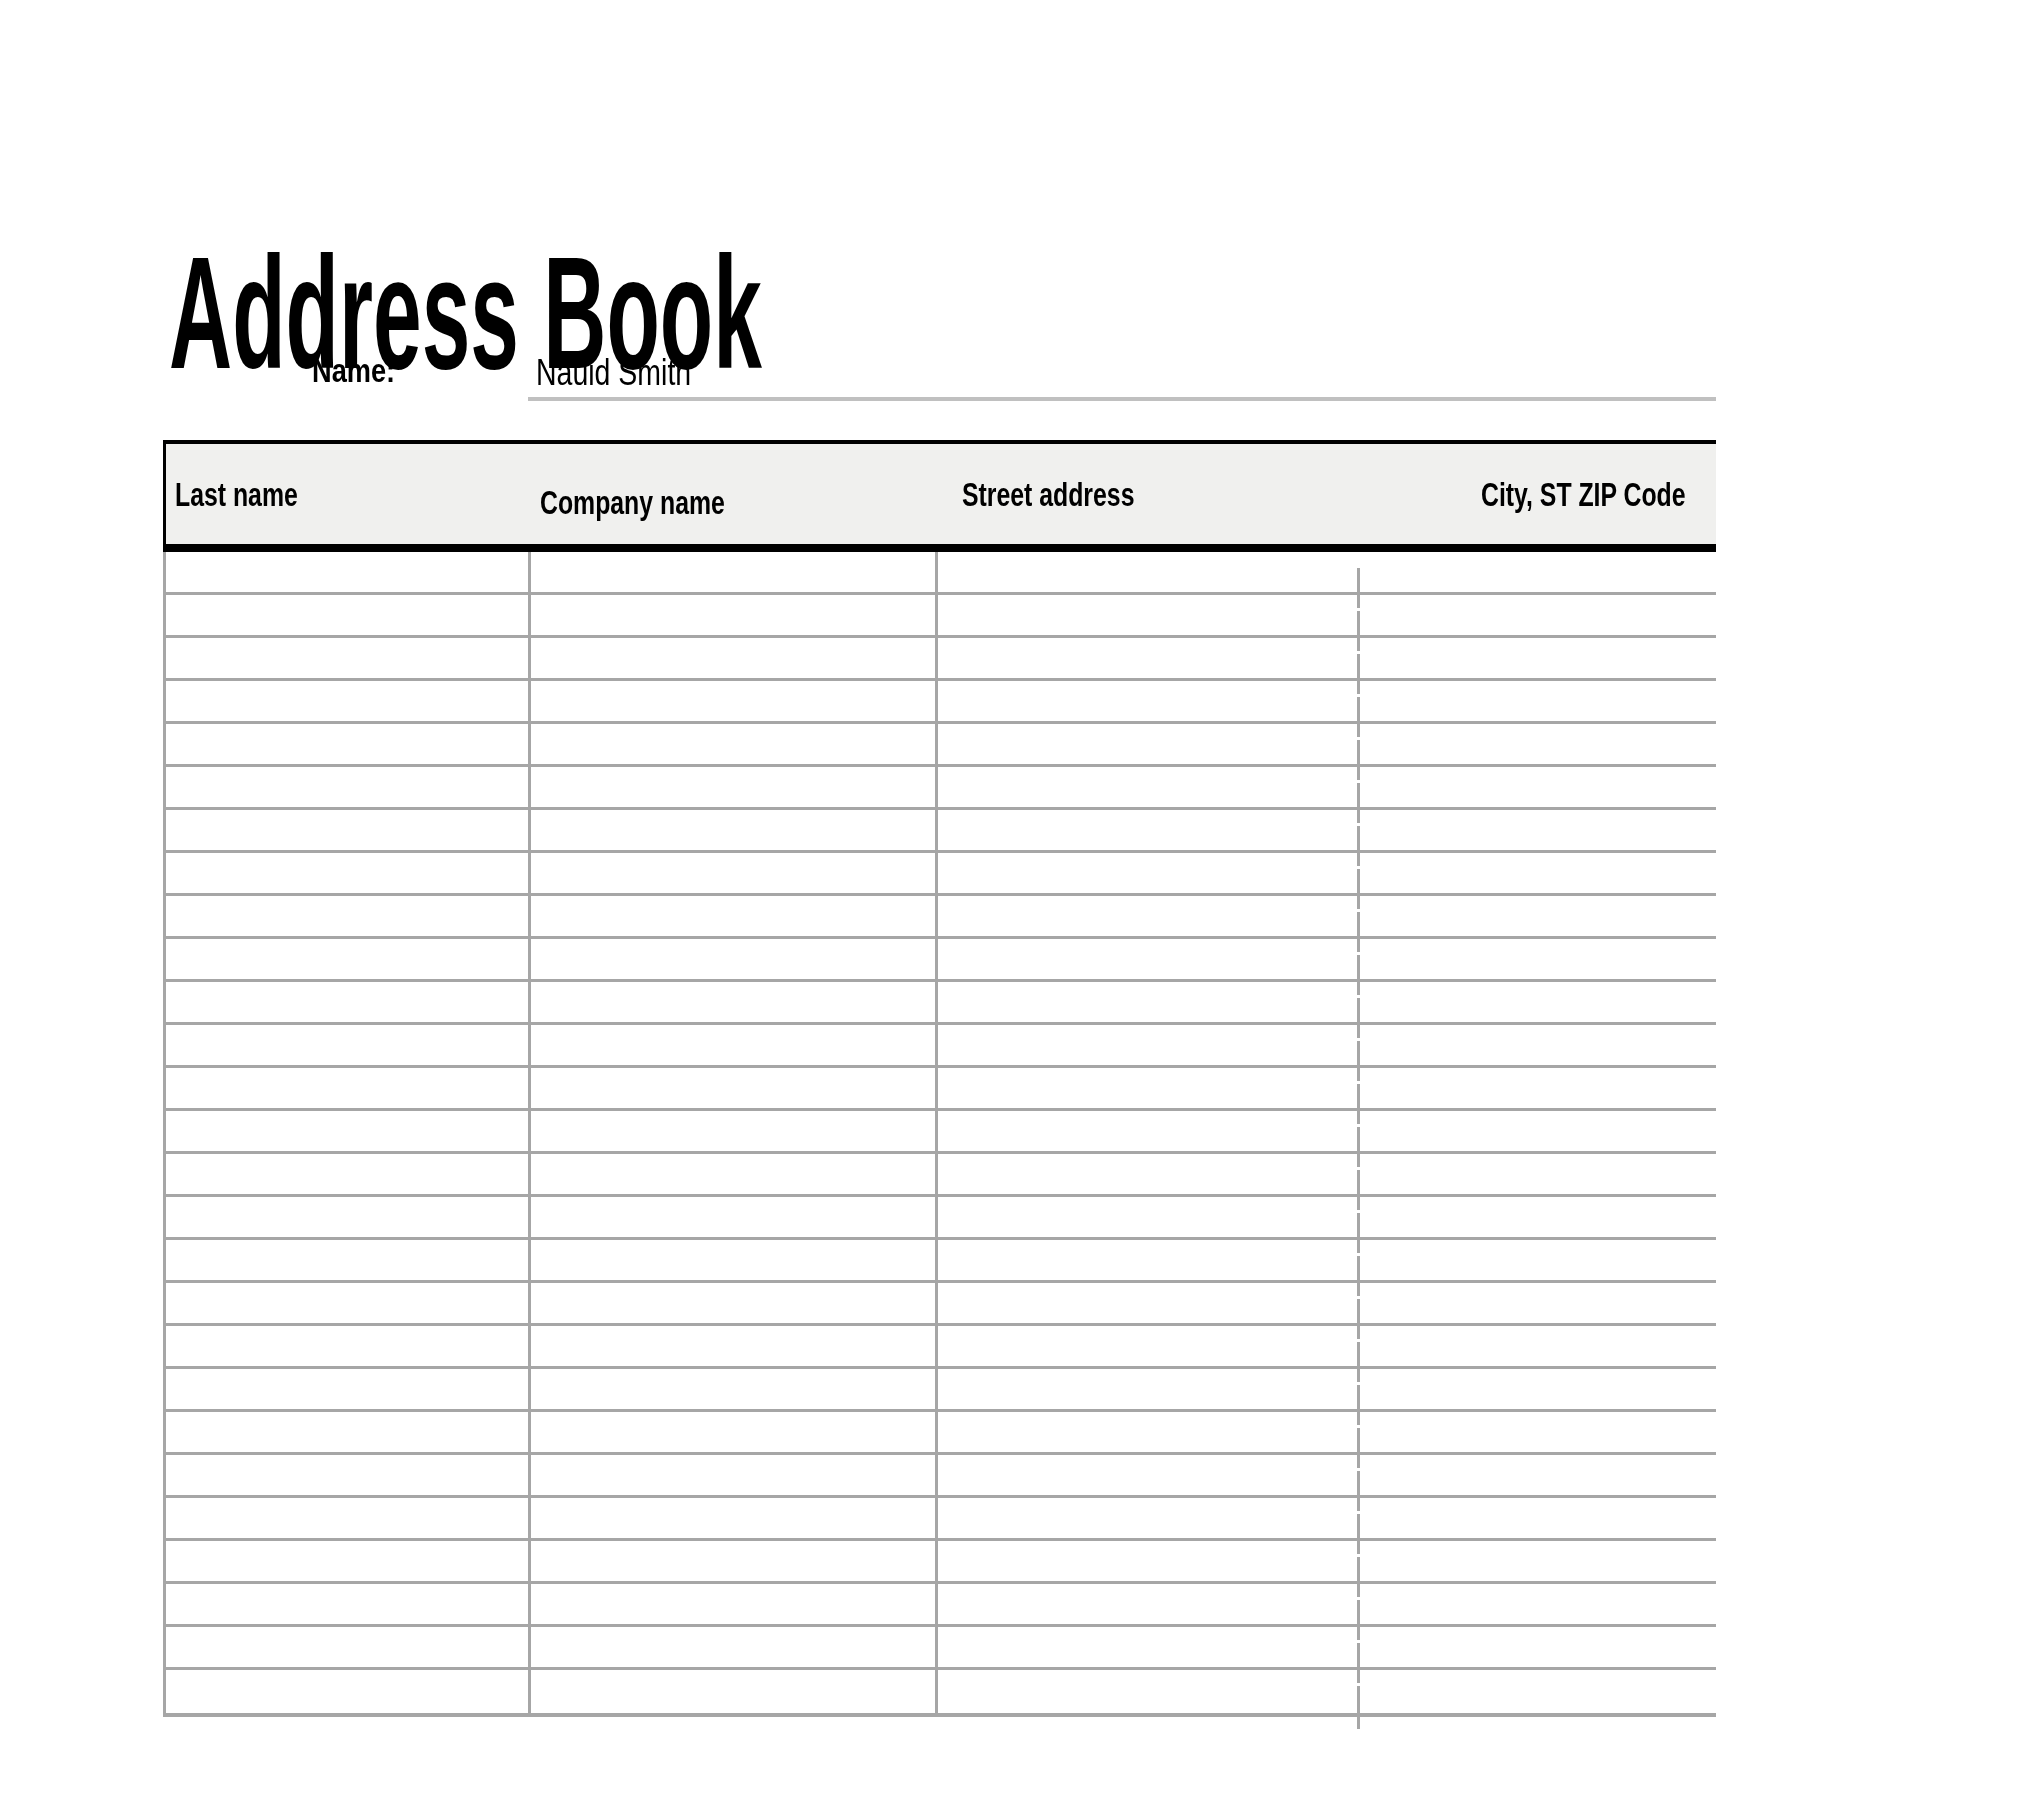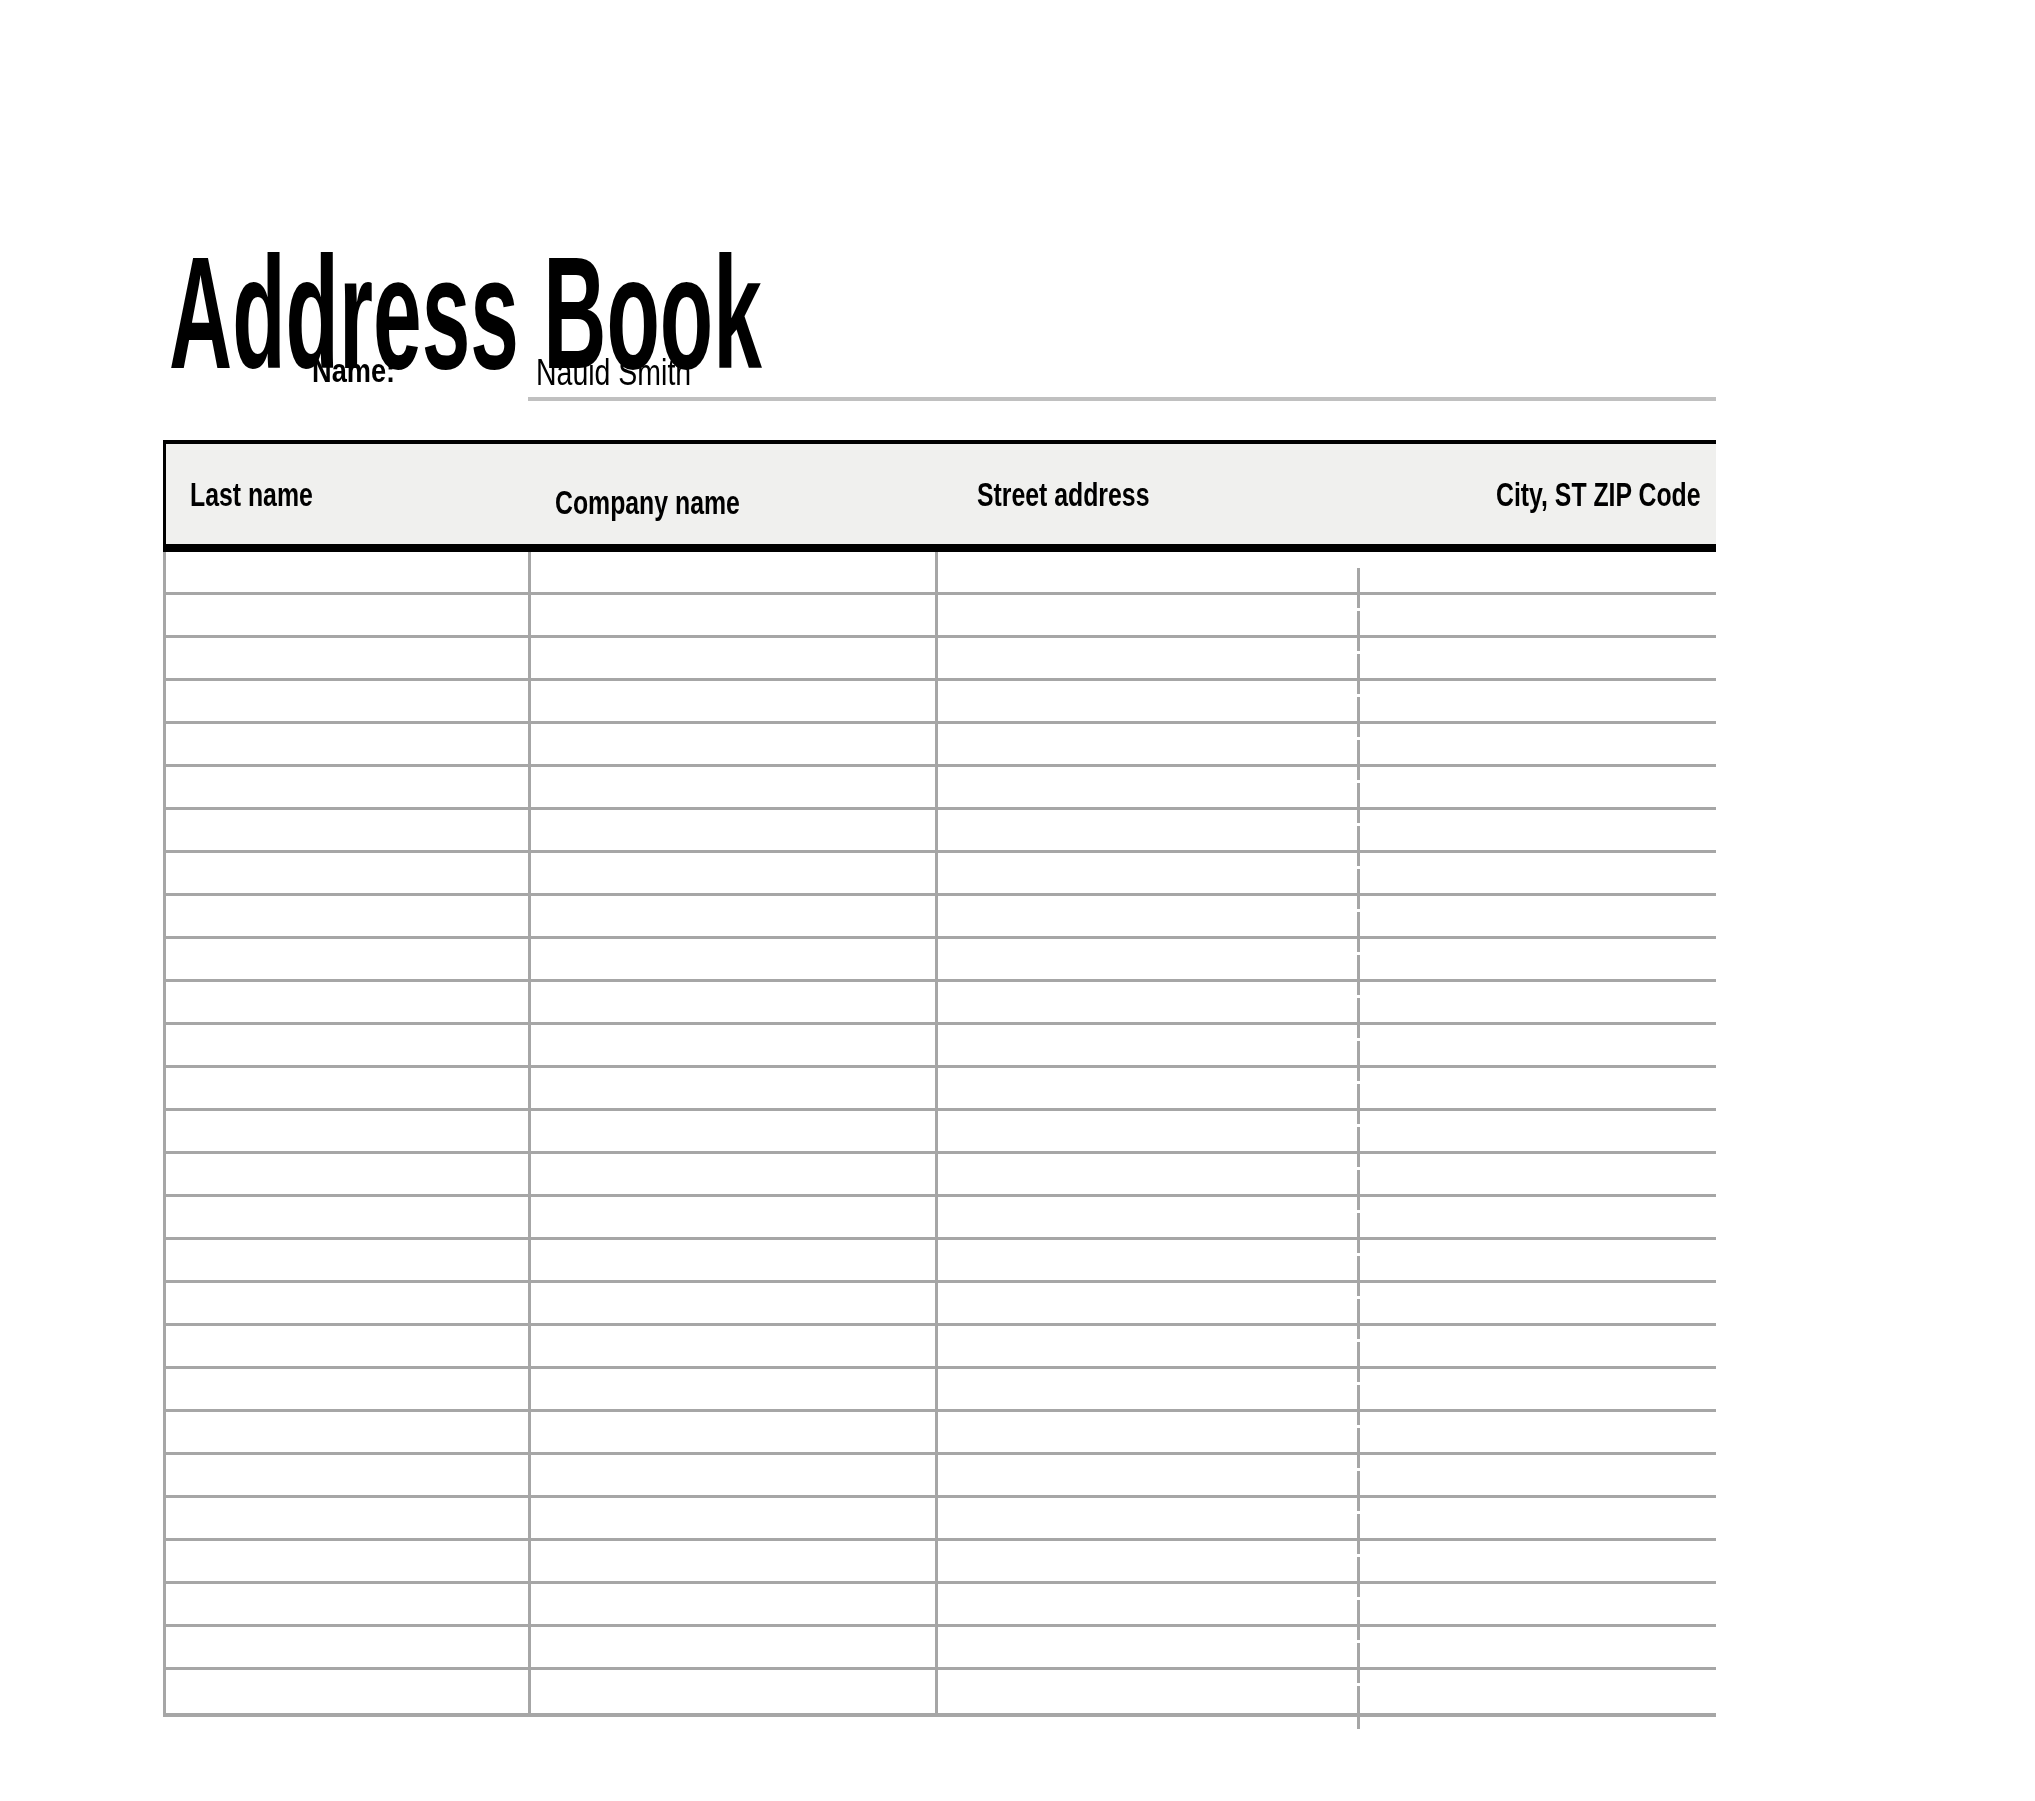--- a/index.html
+++ b/index.html
@@ -51,21 +51,21 @@
   .thead{
     height:112px;width:100%;
     background:var(--header-fill);
     border-top:4.9px solid var(--black);
     border-bottom:8.1px solid var(--black);
     border-left:3.3px solid var(--black);
     display:flex;align-items:stretch;
   }
   .th{
     display:flex;align-items:center;
-    padding-left:24px;
+    padding-left:9px;
     font-size:34px;font-weight:700;
     overflow:visible;
   }
   .squish{
     display:inline-block;white-space:nowrap;
     transform:scaleX(0.73);transform-origin:0 50%;
   }
   .col0{width:365px;}
   .col1{width:407px;}
   .col2{width:422px;margin-top:16px;}

